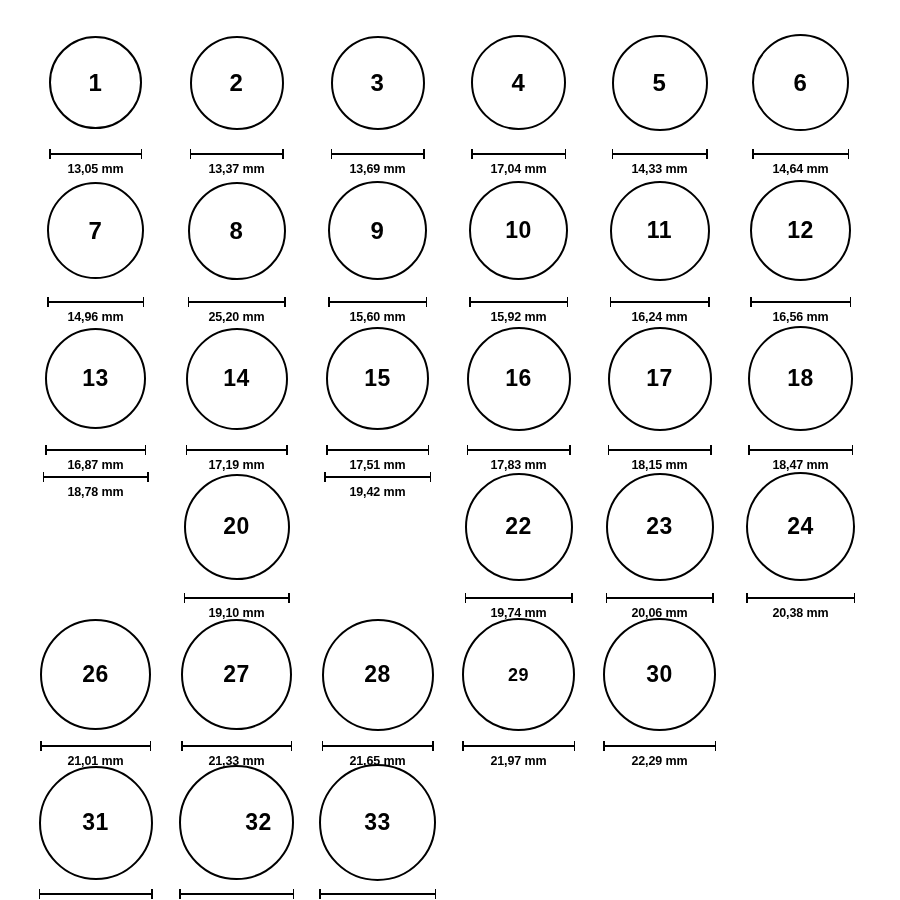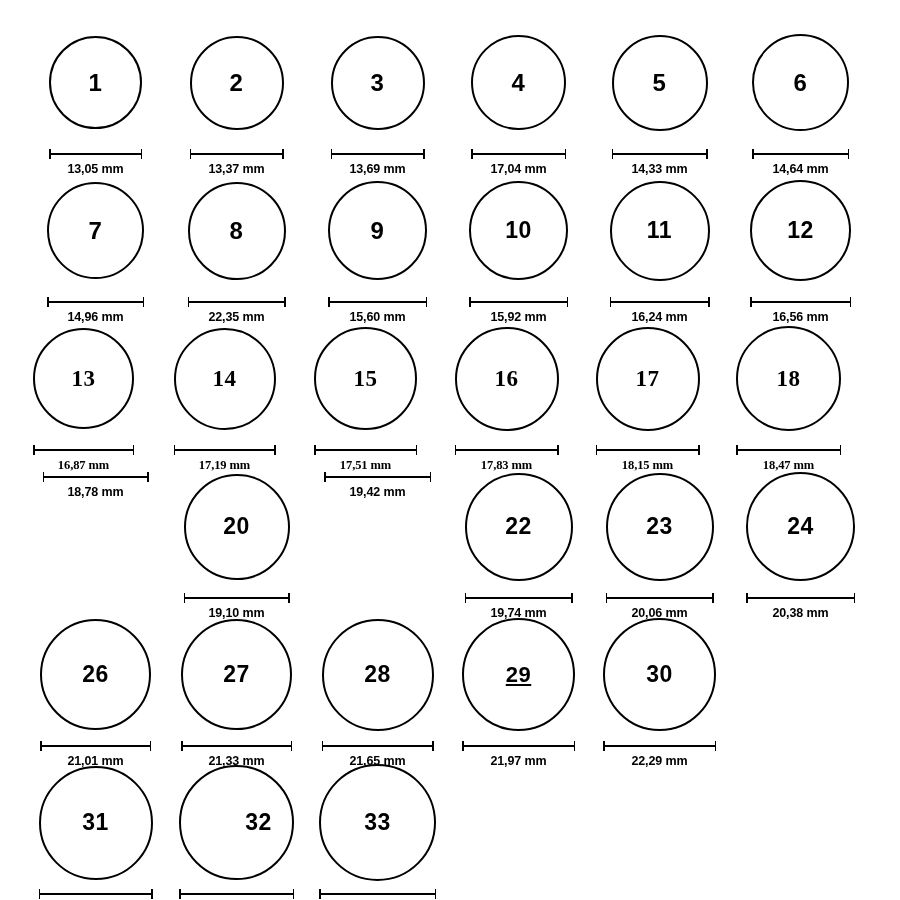--- a/index.html
+++ b/index.html
@@ -186,21 +186,21 @@
         <div class="ring-circle-wrap" style="height: 121px; width: 100%;">
           <div class="ring-circle" style="width: 98px; height: 98px;">
             <span class="ring-number" style="font-size: 24px;">8</span>
           </div>
         </div>
         <div class="ring-measure" style="width: 98px;">
           <div class="bar"></div>
           <div class="cap cap-left"></div>
           <div class="cap cap-right"></div>
         </div>
-        <div class="ring-label">22,35 mm</div>
+        <div class="ring-label">25,20 mm</div>
       </div>
       <div class="ring-cell" style="width: 141px;">
         <div class="ring-circle-wrap" style="height: 121px; width: 100%;">
           <div class="ring-circle" style="width: 99px; height: 99px;">
             <span class="ring-number" style="font-size: 24px;">9</span>
           </div>
         </div>
         <div class="ring-measure" style="width: 99px;">
           <div class="bar"></div>
           <div class="cap cap-left"></div>
@@ -241,21 +241,21 @@
           </div>
         </div>
         <div class="ring-measure" style="width: 101px;">
           <div class="bar"></div>
           <div class="cap cap-left"></div>
           <div class="cap cap-right"></div>
         </div>
         <div class="ring-label">16,56 mm</div>
       </div>
     </div>
-    <div class="ring-row" style="position: absolute; left: 13px; top: 318px; width: 846px; font-family: Liberation Serif, serif;">
+    <div class="ring-row" style="position: absolute; left: 25px; top: 318px; width: 846px;">
       <div class="ring-cell" style="width: 141px;">
         <div class="ring-circle-wrap" style="height: 121px; width: 100%;">
           <div class="ring-circle" style="width: 101px; height: 101px;">
             <span class="ring-number" style="font-size: 23px;">13</span>
           </div>
         </div>
         <div class="ring-measure" style="width: 101px;">
           <div class="bar"></div>
           <div class="cap cap-left"></div>
           <div class="cap cap-right"></div>
@@ -434,21 +434,21 @@
         <div class="ring-measure" style="width: 112px;">
           <div class="bar"></div>
           <div class="cap cap-left"></div>
           <div class="cap cap-right"></div>
         </div>
         <div class="ring-label">21,65 mm</div>
       </div>
       <div class="ring-cell" style="width: 141px;">
         <div class="ring-circle-wrap" style="height: 121px; width: 100%;">
           <div class="ring-circle" style="width: 113px; height: 113px;">
-            <span class="ring-number" style="font-size: 22px; text-decoration: underline;">29</span>
+            <span class="ring-number" style="font-size: 18px;">29</span>
           </div>
         </div>
         <div class="ring-measure" style="width: 113px;">
           <div class="bar"></div>
           <div class="cap cap-left"></div>
           <div class="cap cap-right"></div>
         </div>
         <div class="ring-label">21,97 mm</div>
       </div>
       <div class="ring-cell" style="width: 141px;">

